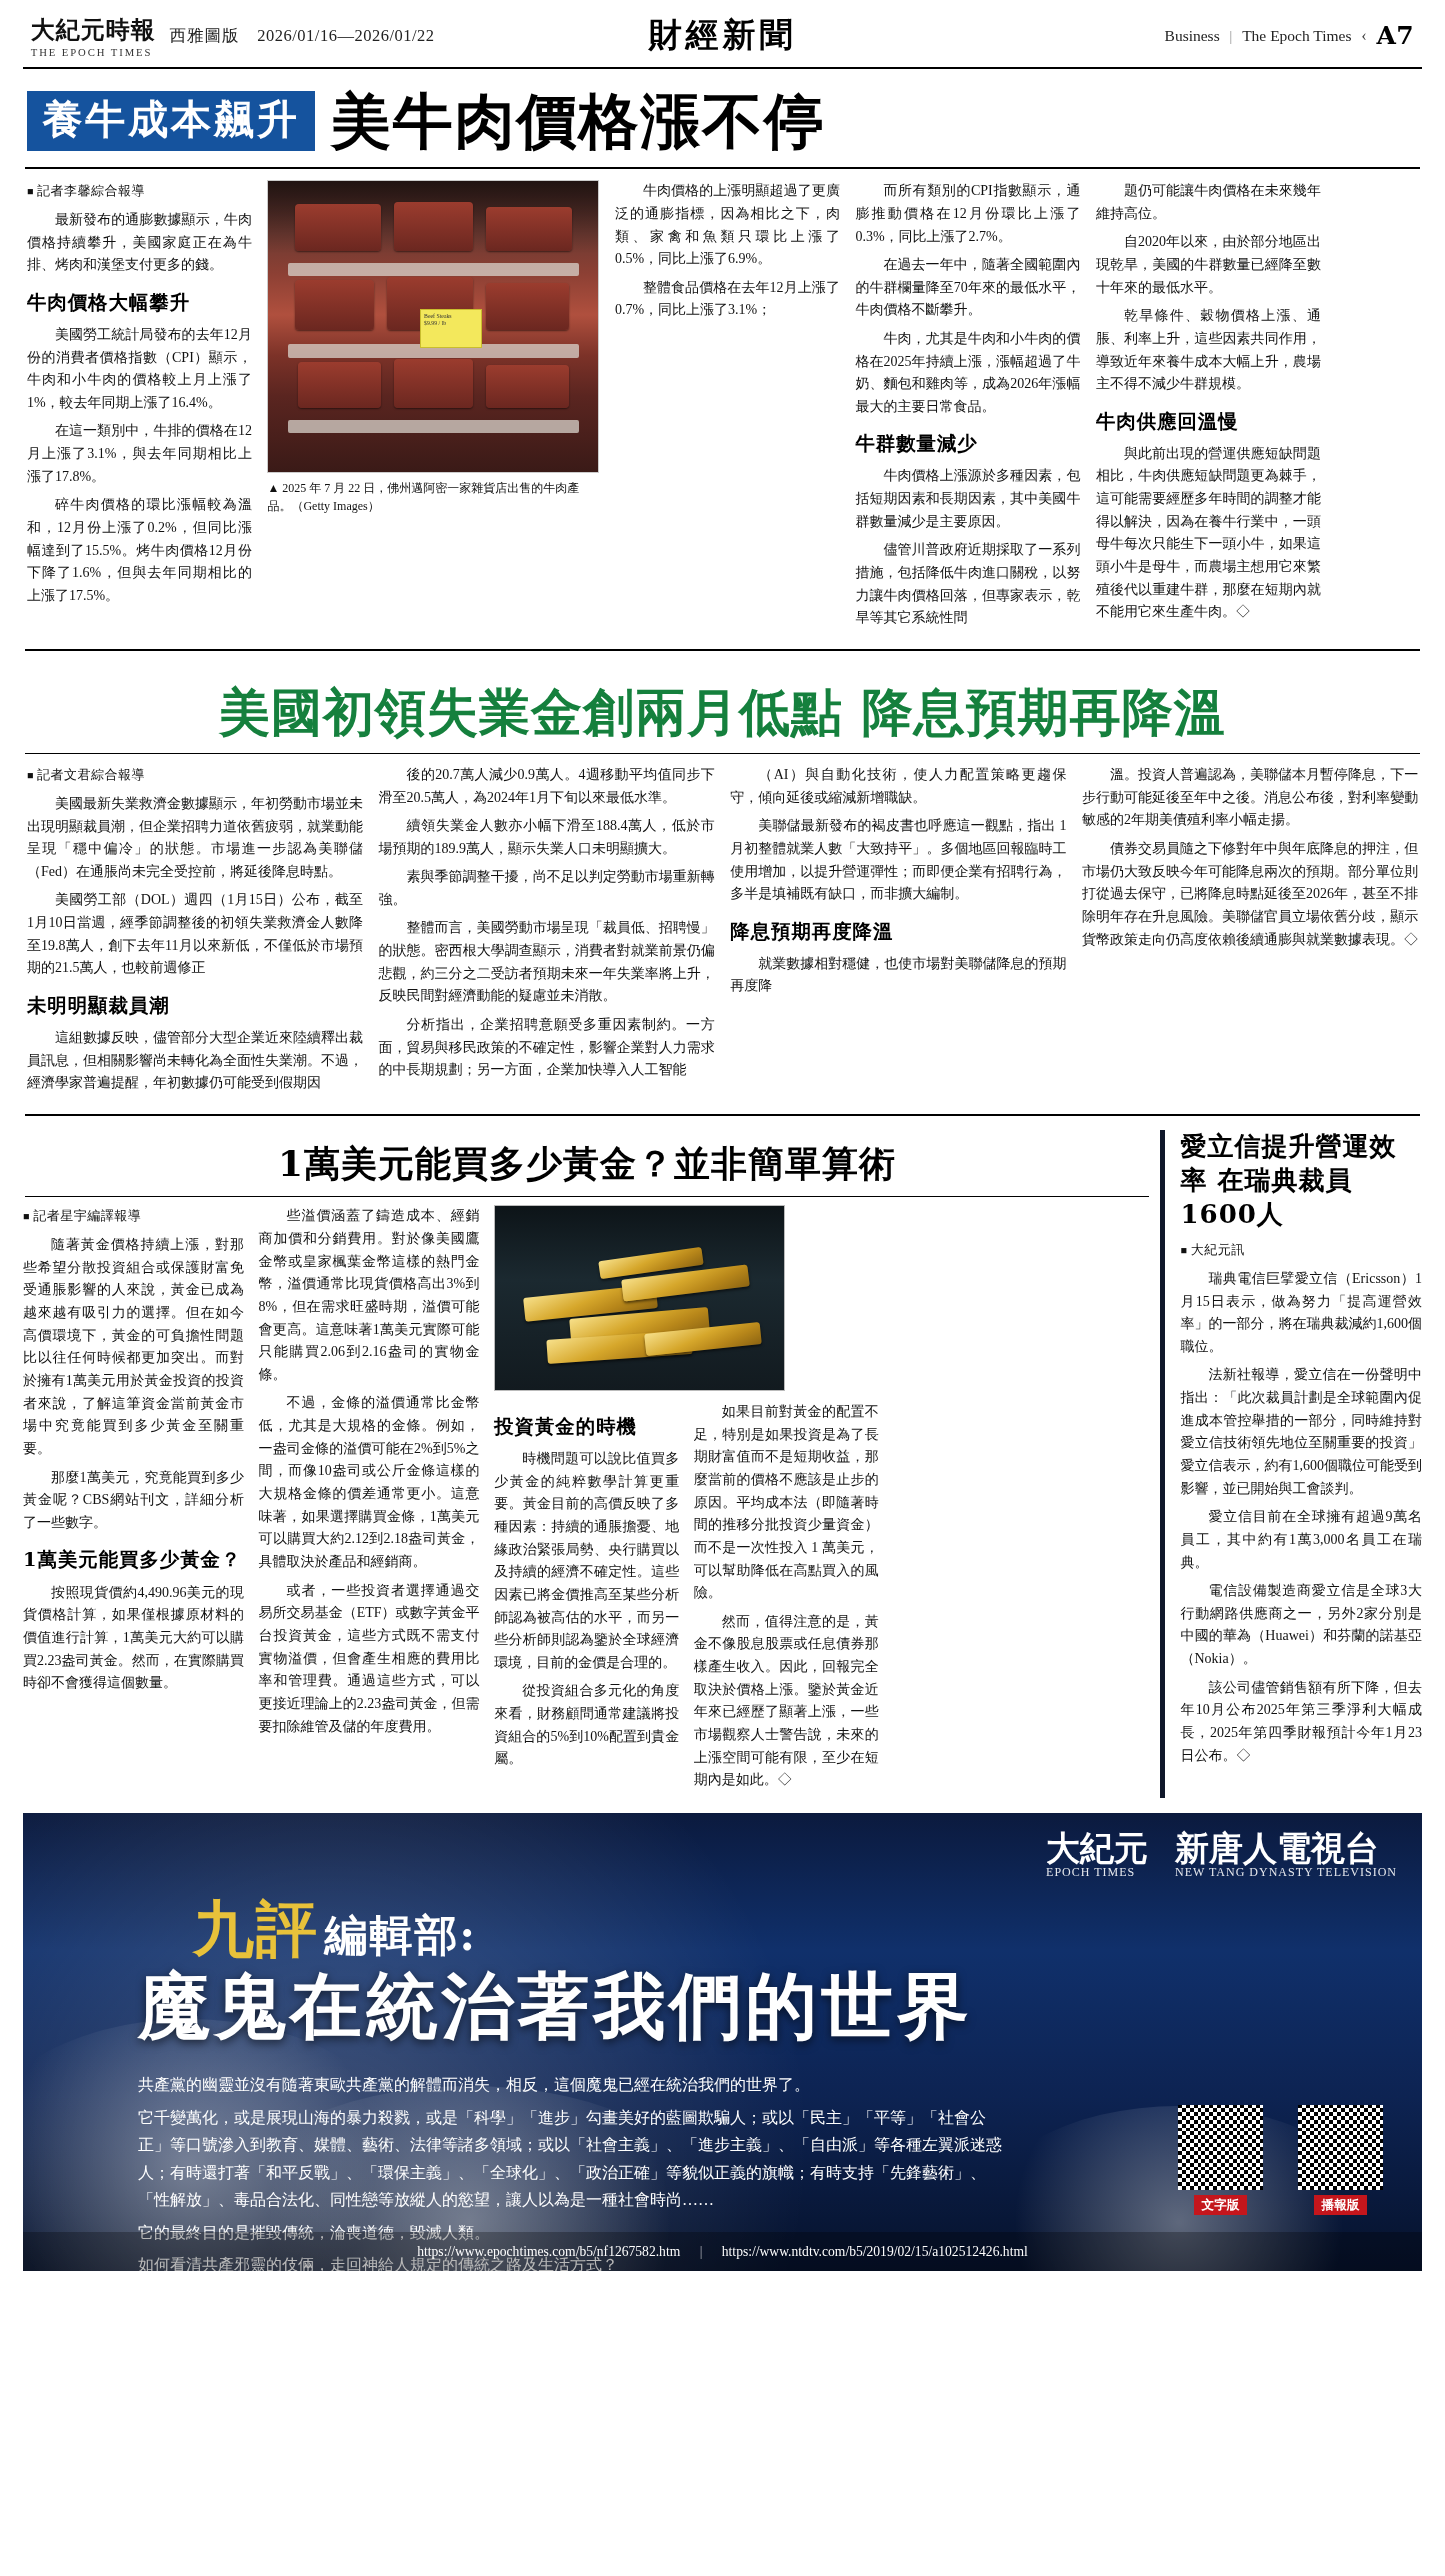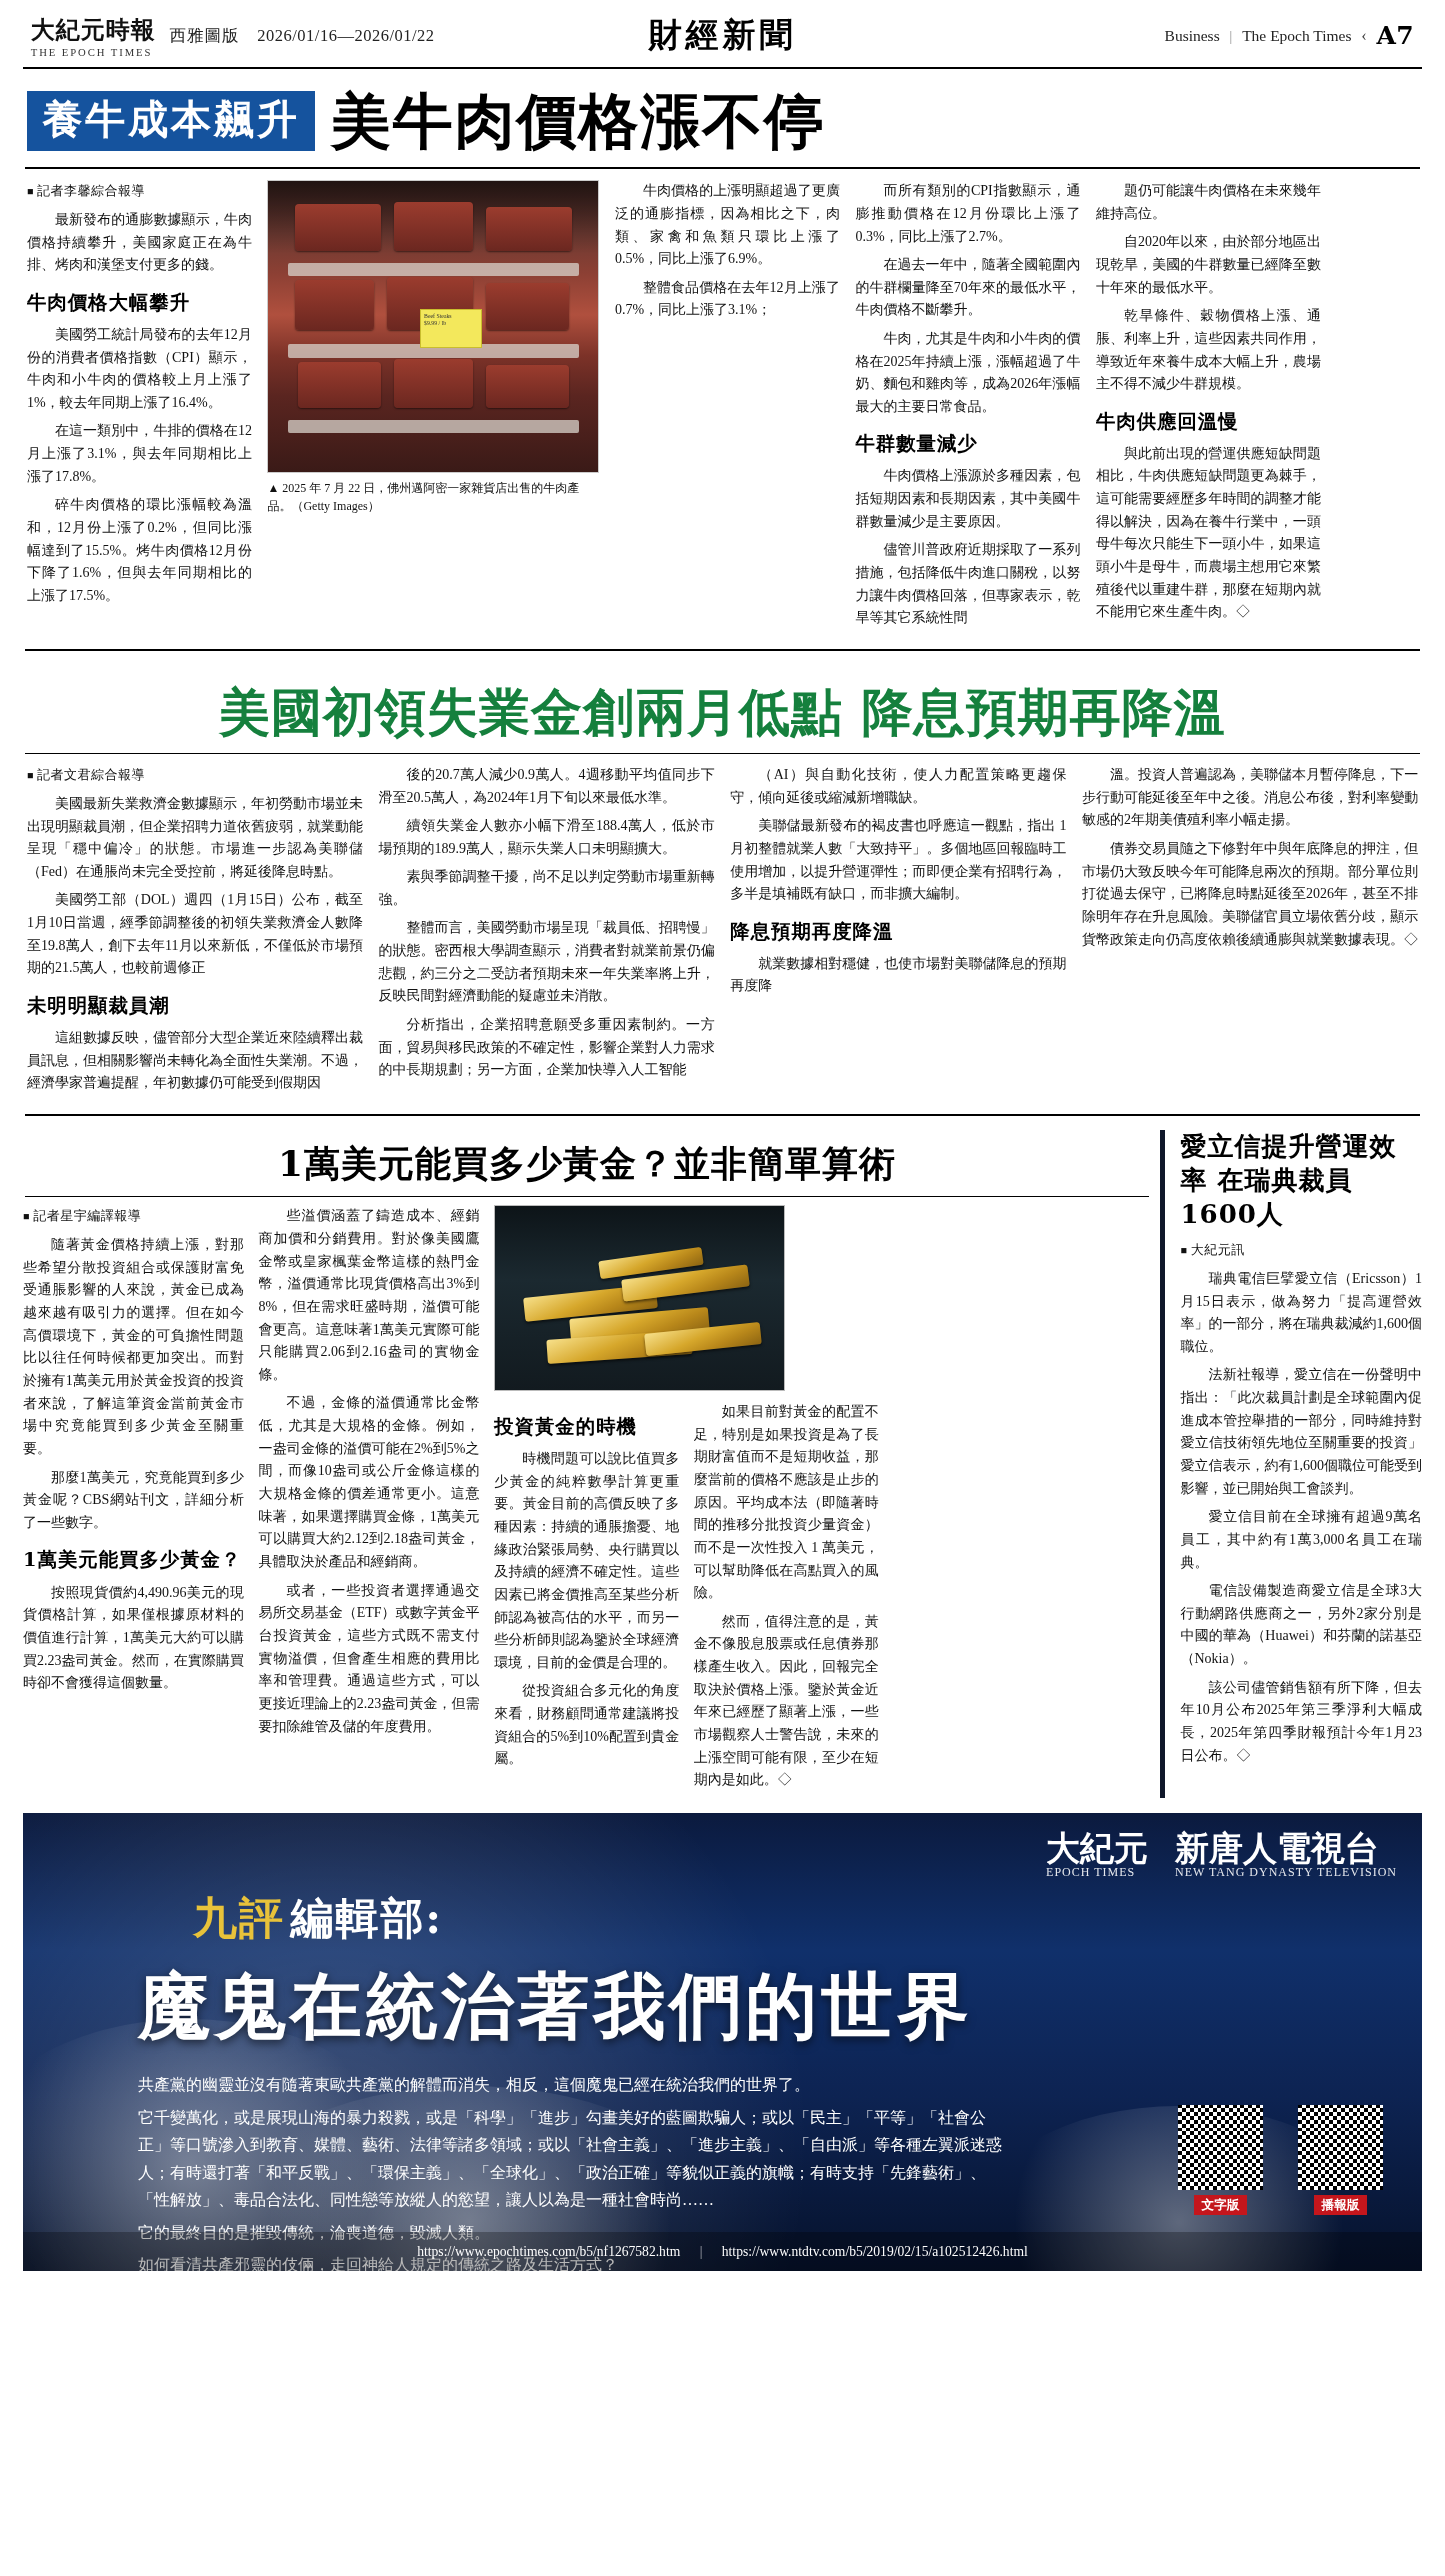--- a/index.html
+++ b/index.html
@@ -136,21 +136,21 @@
   .ad-cloud {
     position:absolute; border-radius:50%;
     background:radial-gradient(circle,rgba(255,255,255,.35),rgba(255,255,255,0) 70%);
   }
   .ad-logos { position:absolute; right:25px; top:17.5px; display:flex; gap:27px; align-items:center; }
   .ad-logo { display:flex; align-items:center; gap:7.8px; color:#fff; }
   .ad-logo .glyph { font-size:34px; font-weight:bold; font-family:"DejaVu Serif", serif; line-height:1; }
   .ad-logo .sub { font-size:12px; letter-spacing:1px; opacity:.9; }
   .ad-head1 { position:absolute; left:170px; top:76px; display:flex; align-items:baseline; gap:5.8px; }
   .ad-nine {
-    font-size:44px; font-weight:bold; color:#e8c23a;
+    font-size:61px; font-weight:bold; color:#e8c23a;
     font-family:Liberation Mono, monospace; letter-spacing:1.9px;
   }
   .ad-edit { font-size:43px; font-weight:bold; color:#fff; font-family:"DejaVu Serif", serif; letter-spacing:1.9px; }
   .ad-head2 {
     position:absolute; left:115px; top:146px;
     font-size:72px; font-weight:bold; letter-spacing:3.9px; color:#fff;
     font-family:Liberation Mono, monospace;
     text-shadow:0 2.9px 9.7px rgba(0,0,0,.6);
   }
   .ad-body { position:absolute; left:115px; top:258px; width:874px; font-size:16px; line-height:1.72; }

